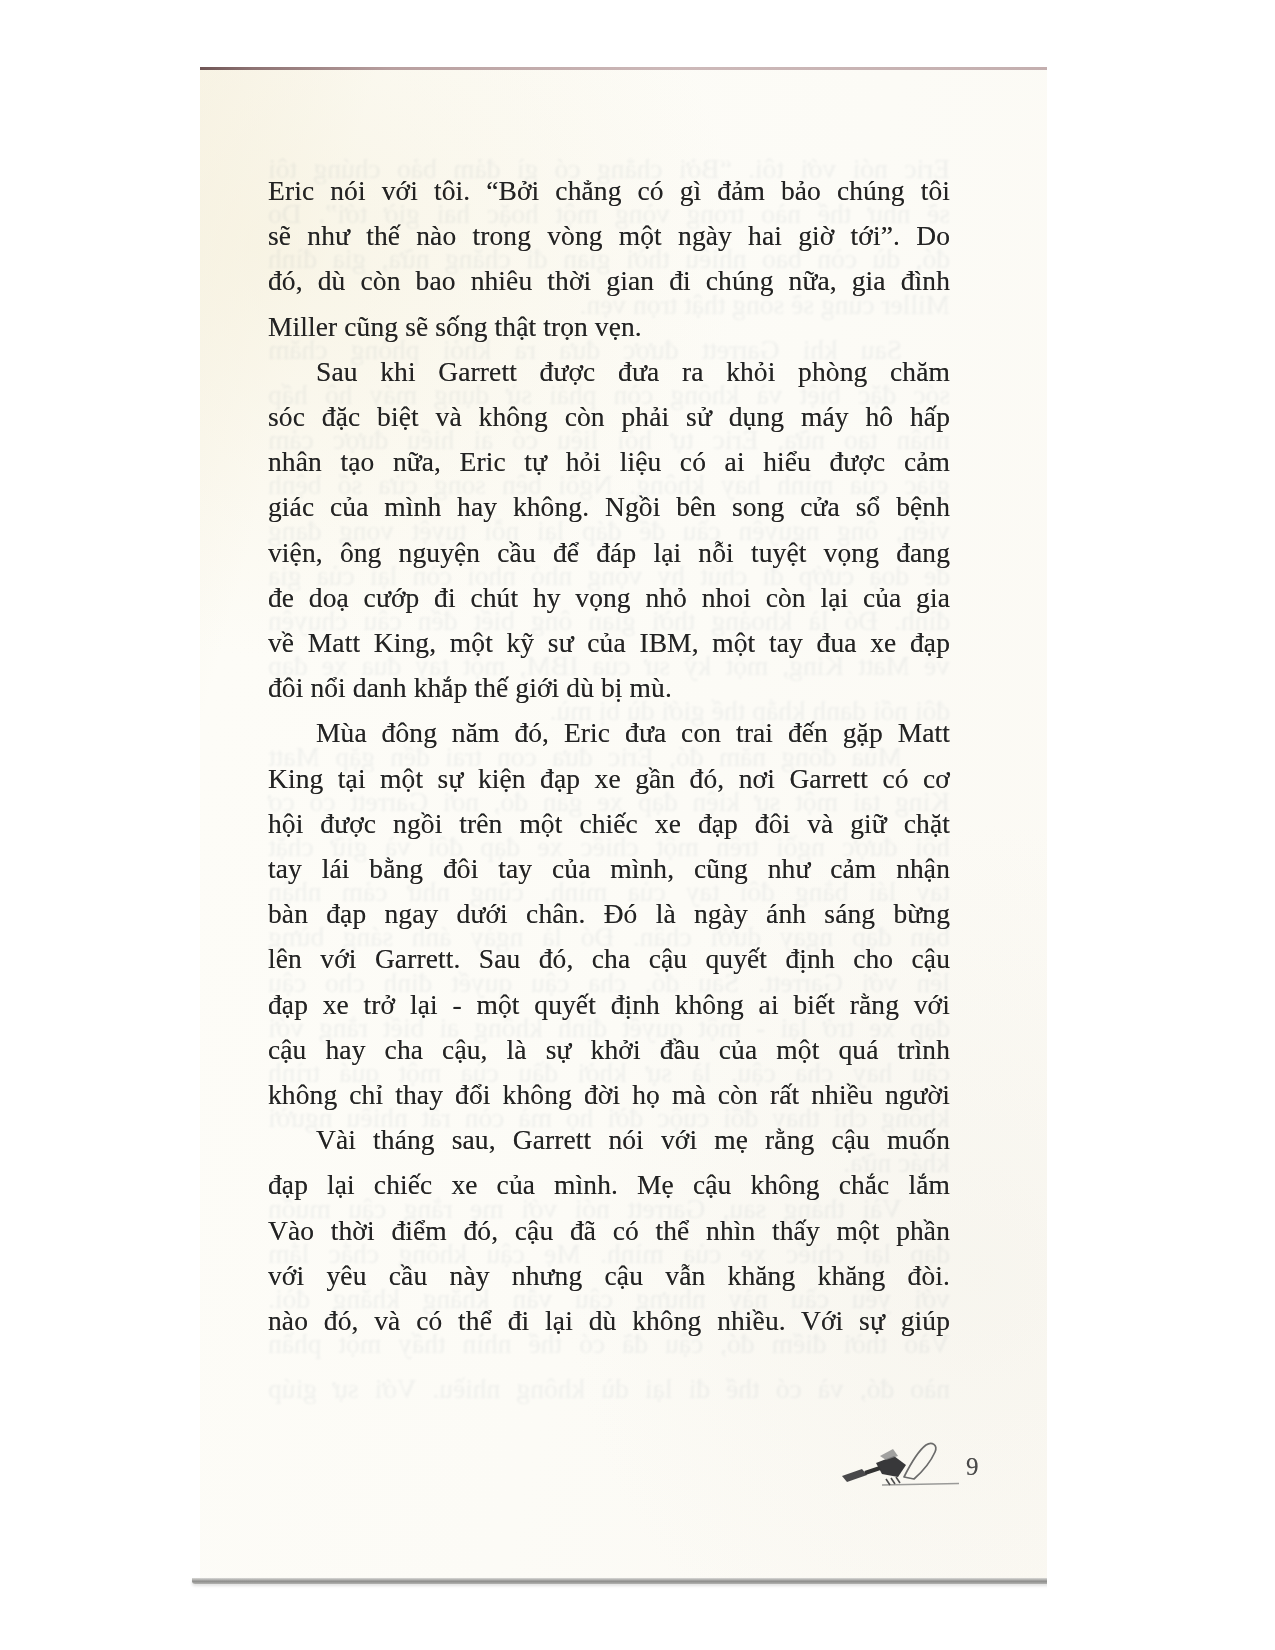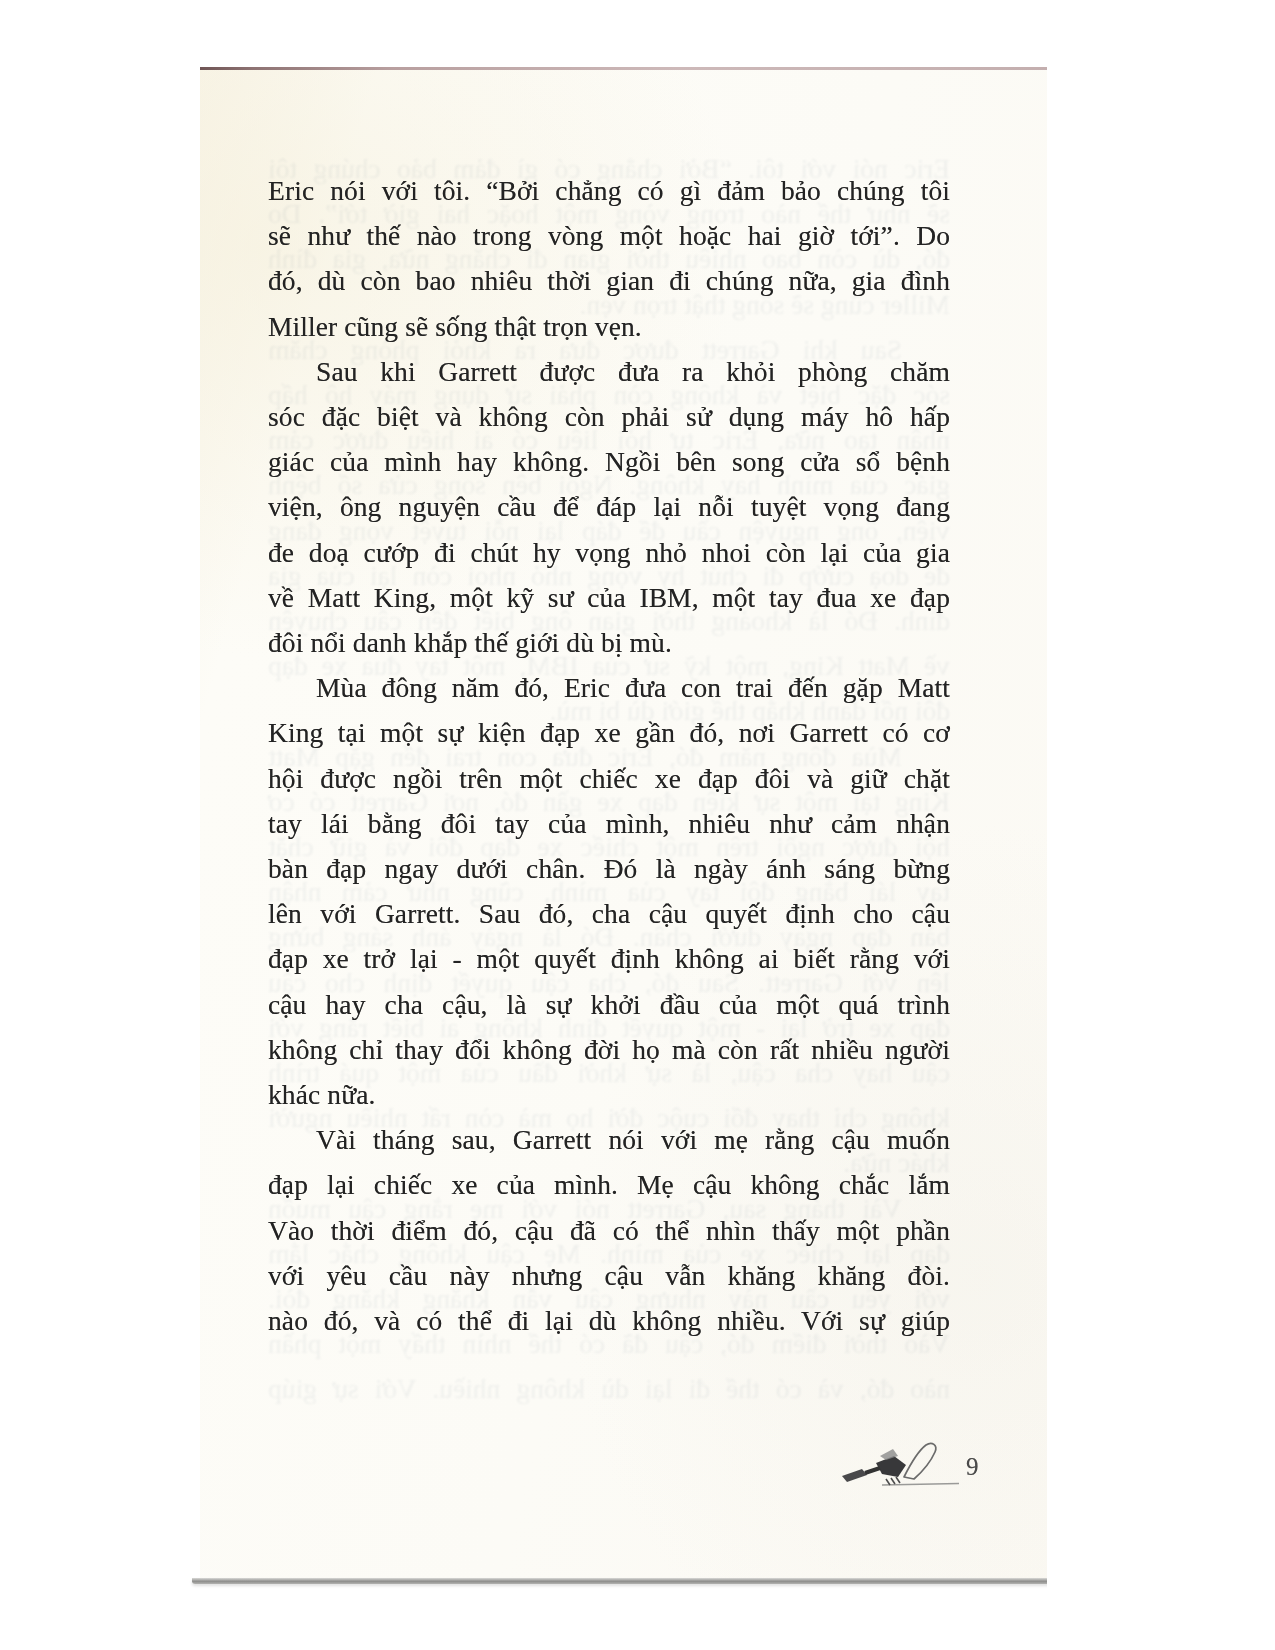--- a/index.html
+++ b/index.html
@@ -141,40 +141,40 @@
         <div class="line flush">khác nữa.</div>
         <div class="line indent">Vài tháng sau, Garrett nói với mẹ rằng cậu muốn</div>
         <div class="line">đạp lại chiếc xe của mình. Mẹ cậu không chắc lắm</div>
         <div class="line">với yêu cầu này nhưng cậu vẫn khăng khăng đòi.</div>
         <div class="line">Vào thời điểm đó, cậu đã có thể nhìn thấy một phần</div>
         <div class="line">nào đó, và có thể đi lại dù không nhiều. Với sự giúp</div>
       </div>
 
     <div class="text-block" id="text-block">
         <div class="line">Eric nói với tôi. “Bởi chẳng có gì đảm bảo chúng tôi</div>
-        <div class="line">sẽ như thế nào trong vòng một hoặc hai giờ tới”. Do</div>
+        <div class="line">sẽ như thế nào trong vòng một ngày hai giờ tới”. Do</div>
         <div class="line">đó, dù còn bao nhiêu thời gian đi chúng nữa, gia đình</div>
         <div class="line flush">Miller cũng sẽ sống thật trọn vẹn.</div>
         <div class="line indent">Sau khi Garrett được đưa ra khỏi phòng chăm</div>
         <div class="line">sóc đặc biệt và không còn phải sử dụng máy hô hấp</div>
+        <div class="line">nhân tạo nữa, Eric tự hỏi liệu có ai hiểu được cảm</div>
         <div class="line">giác của mình hay không. Ngồi bên song cửa sổ bệnh</div>
         <div class="line">viện, ông nguyện cầu để đáp lại nỗi tuyệt vọng đang</div>
         <div class="line">đe doạ cướp đi chút hy vọng nhỏ nhoi còn lại của gia</div>
         <div class="line">về Matt King, một kỹ sư của IBM, một tay đua xe đạp</div>
         <div class="line flush">đôi nổi danh khắp thế giới dù bị mù.</div>
         <div class="line indent">Mùa đông năm đó, Eric đưa con trai đến gặp Matt</div>
         <div class="line">King tại một sự kiện đạp xe gần đó, nơi Garrett có cơ</div>
         <div class="line">hội được ngồi trên một chiếc xe đạp đôi và giữ chặt</div>
-        <div class="line">tay lái bằng đôi tay của mình, nhiêu như cảm nhận</div>
+        <div class="line">tay lái bằng đôi tay của mình, cũng như cảm nhận</div>
         <div class="line">bàn đạp ngay dưới chân. Đó là ngày ánh sáng bừng</div>
         <div class="line">lên với Garrett. Sau đó, cha cậu quyết định cho cậu</div>
         <div class="line">đạp xe trở lại - một quyết định không ai biết rằng với</div>
         <div class="line">cậu hay cha cậu, là sự khởi đầu của một quá trình</div>
         <div class="line">không chỉ thay đổi không đời họ mà còn rất nhiều người</div>
-        <div class="line flush">khác nữa.</div>
         <div class="line indent">Vài tháng sau, Garrett nói với mẹ rằng cậu muốn</div>
         <div class="line">đạp lại chiếc xe của mình. Mẹ cậu không chắc lắm</div>
         <div class="line">Vào thời điểm đó, cậu đã có thể nhìn thấy một phần</div>
         <div class="line">với yêu cầu này nhưng cậu vẫn khăng khăng đòi.</div>
         <div class="line">nào đó, và có thể đi lại dù không nhiều. Với sự giúp</div>
       </div>
 
     <div class="stray">⌄</div>
 
     <div class="footer">

